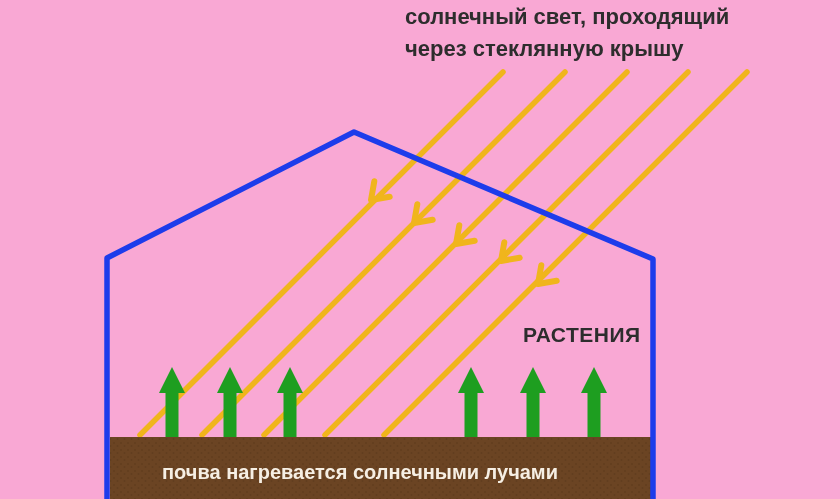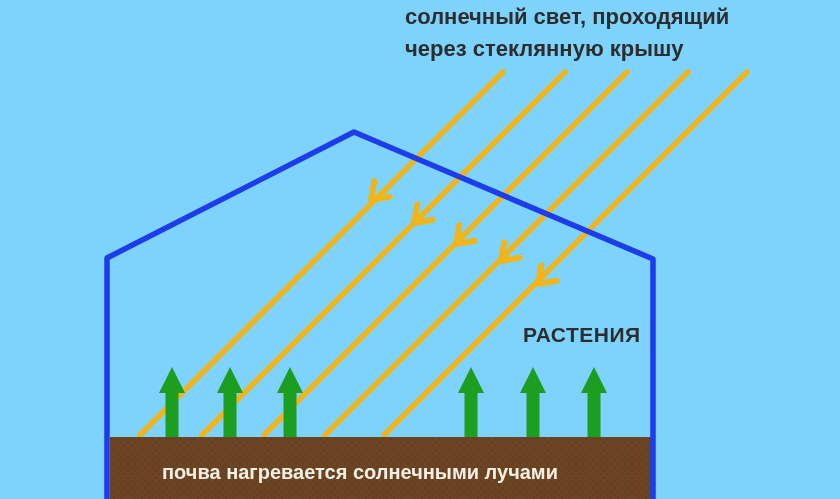--- a/index.html
+++ b/index.html
@@ -1,19 +1,19 @@
 <!DOCTYPE html>
 <html><head>
 <meta charset="utf-8">
 <style>
   html,body{margin:0;padding:0;background:#ffffff;}
   .stage{
     position:relative;
     width:840px;height:499px;
-    background:#7dd3fc;
+    background:#f9a8d4;
     overflow:hidden;
     font-family:"Liberation Sans", sans-serif;
   }
   svg{display:block;}
   text{
     font-family:"Liberation Sans", sans-serif;
     font-weight:bold;
   }
   .title-text{font-size:22px;}
   .plants-text{font-size:21px;letter-spacing:0.5px;}

